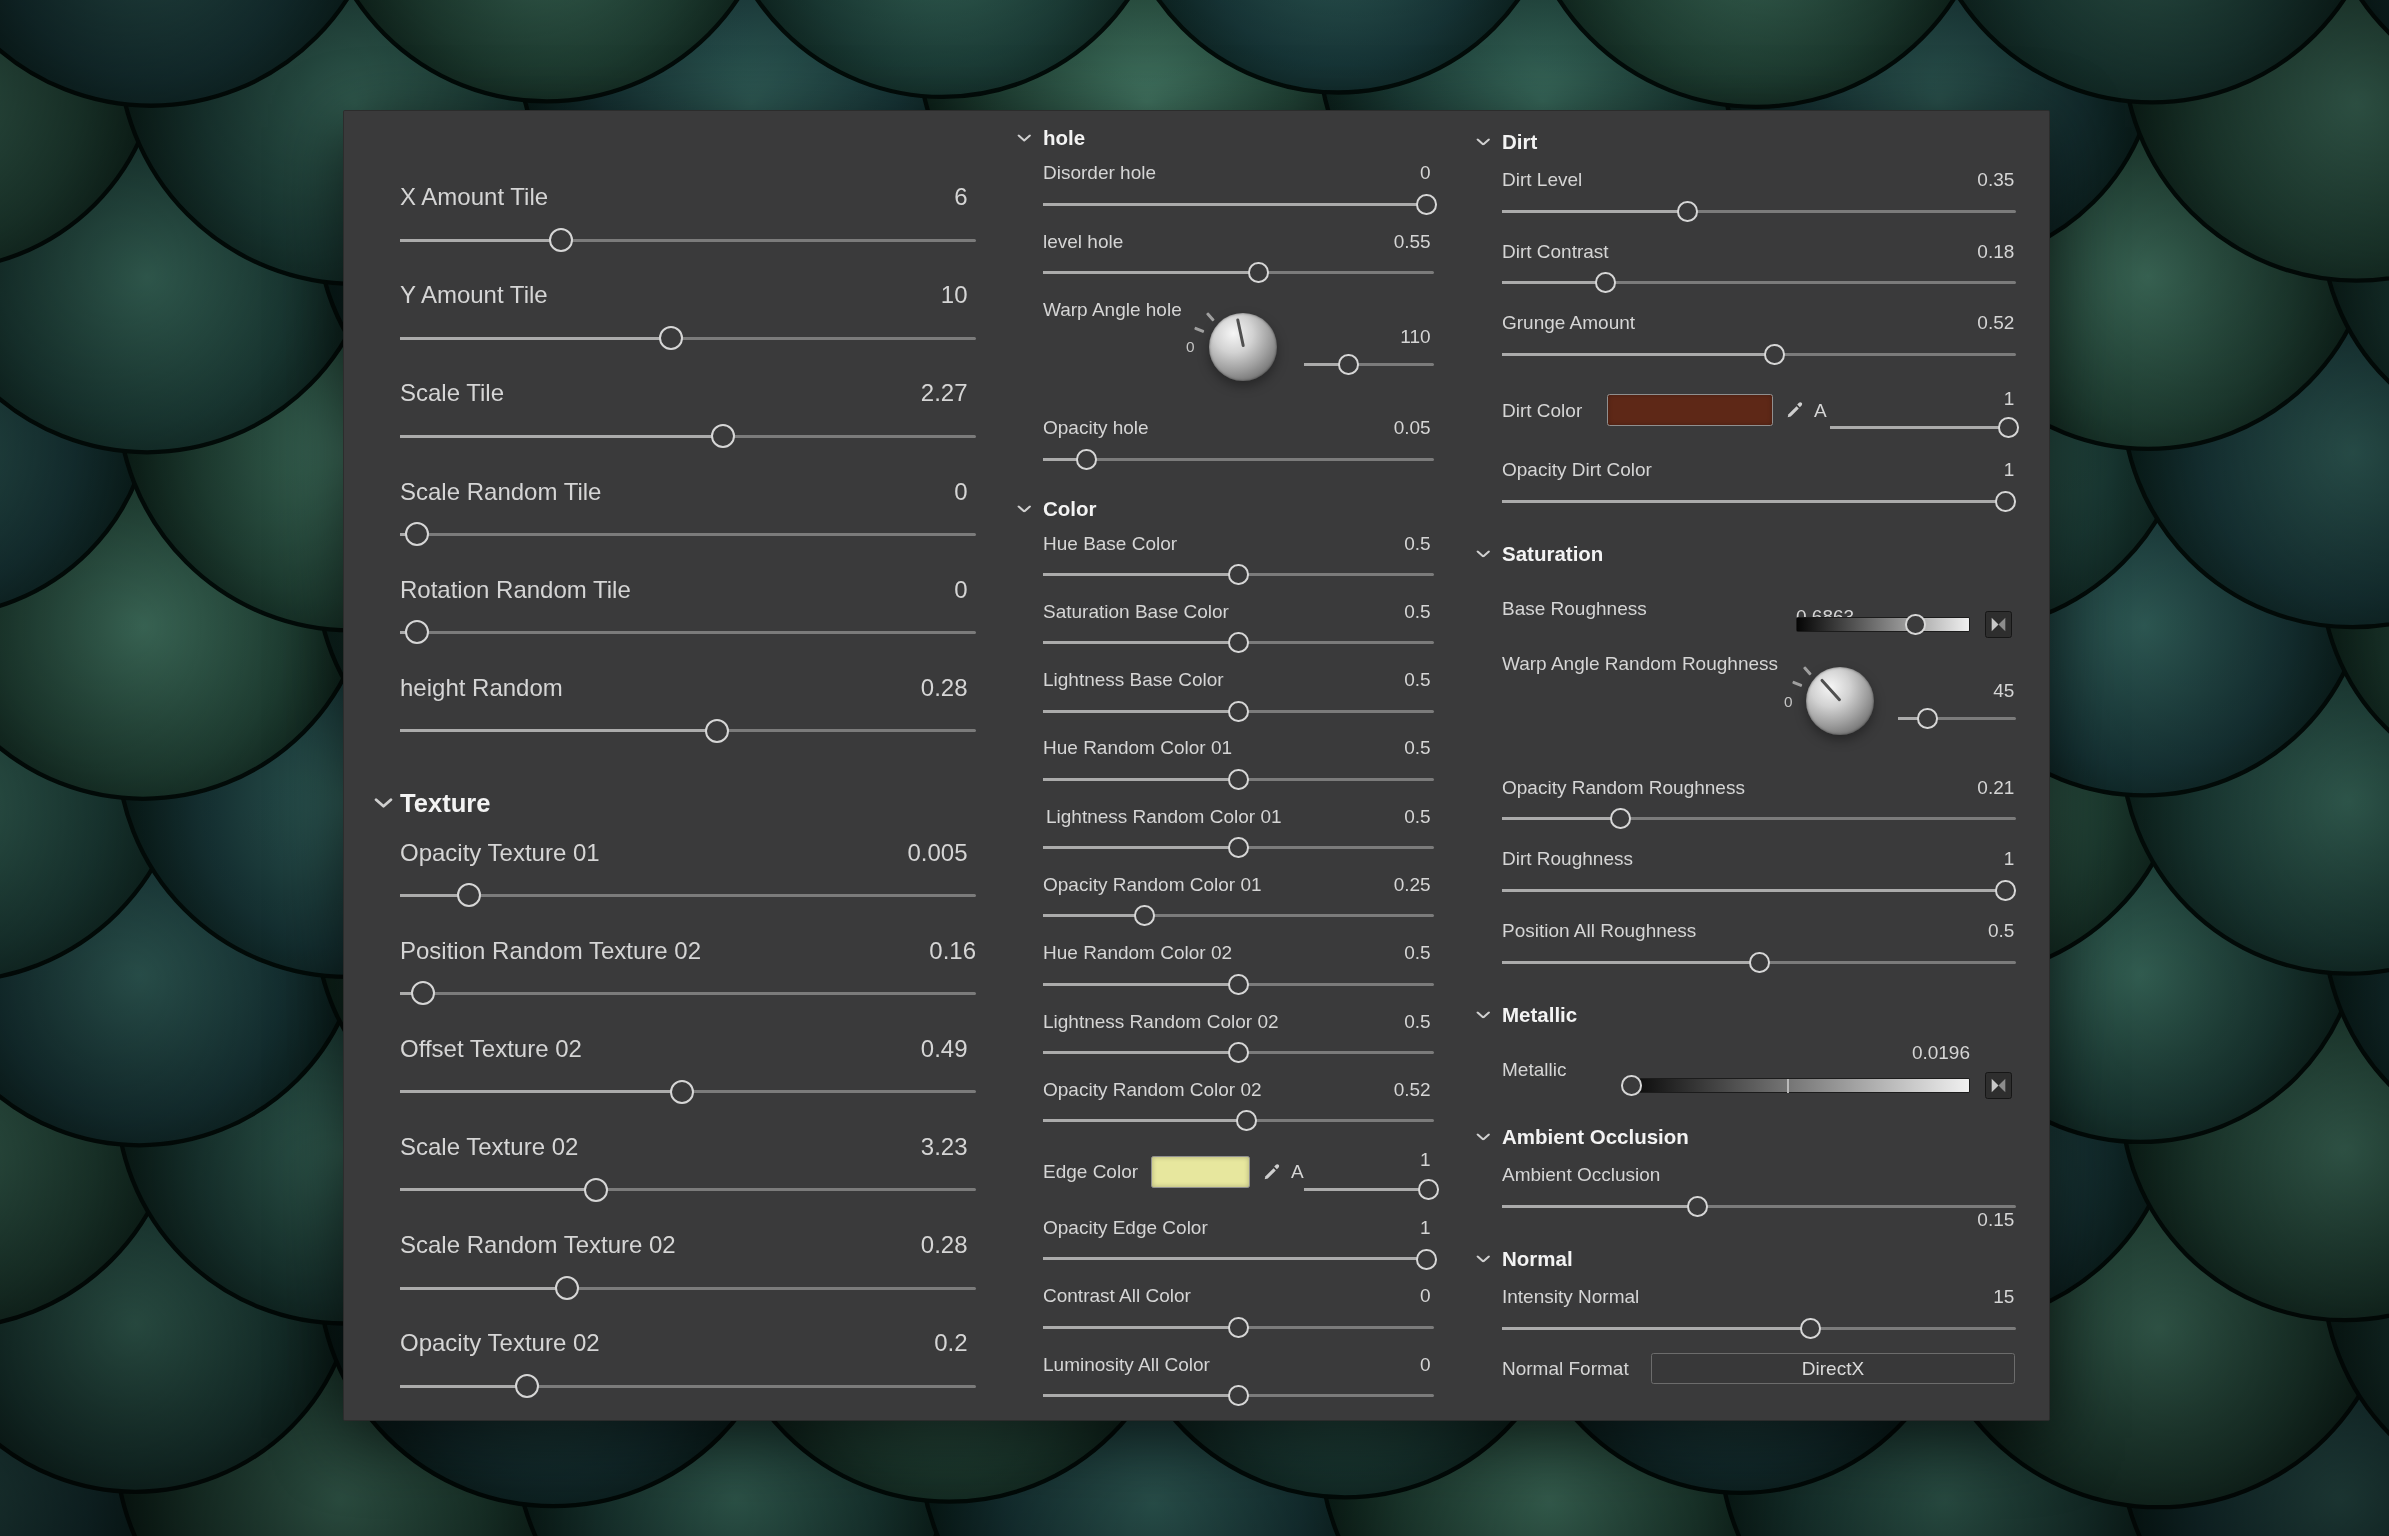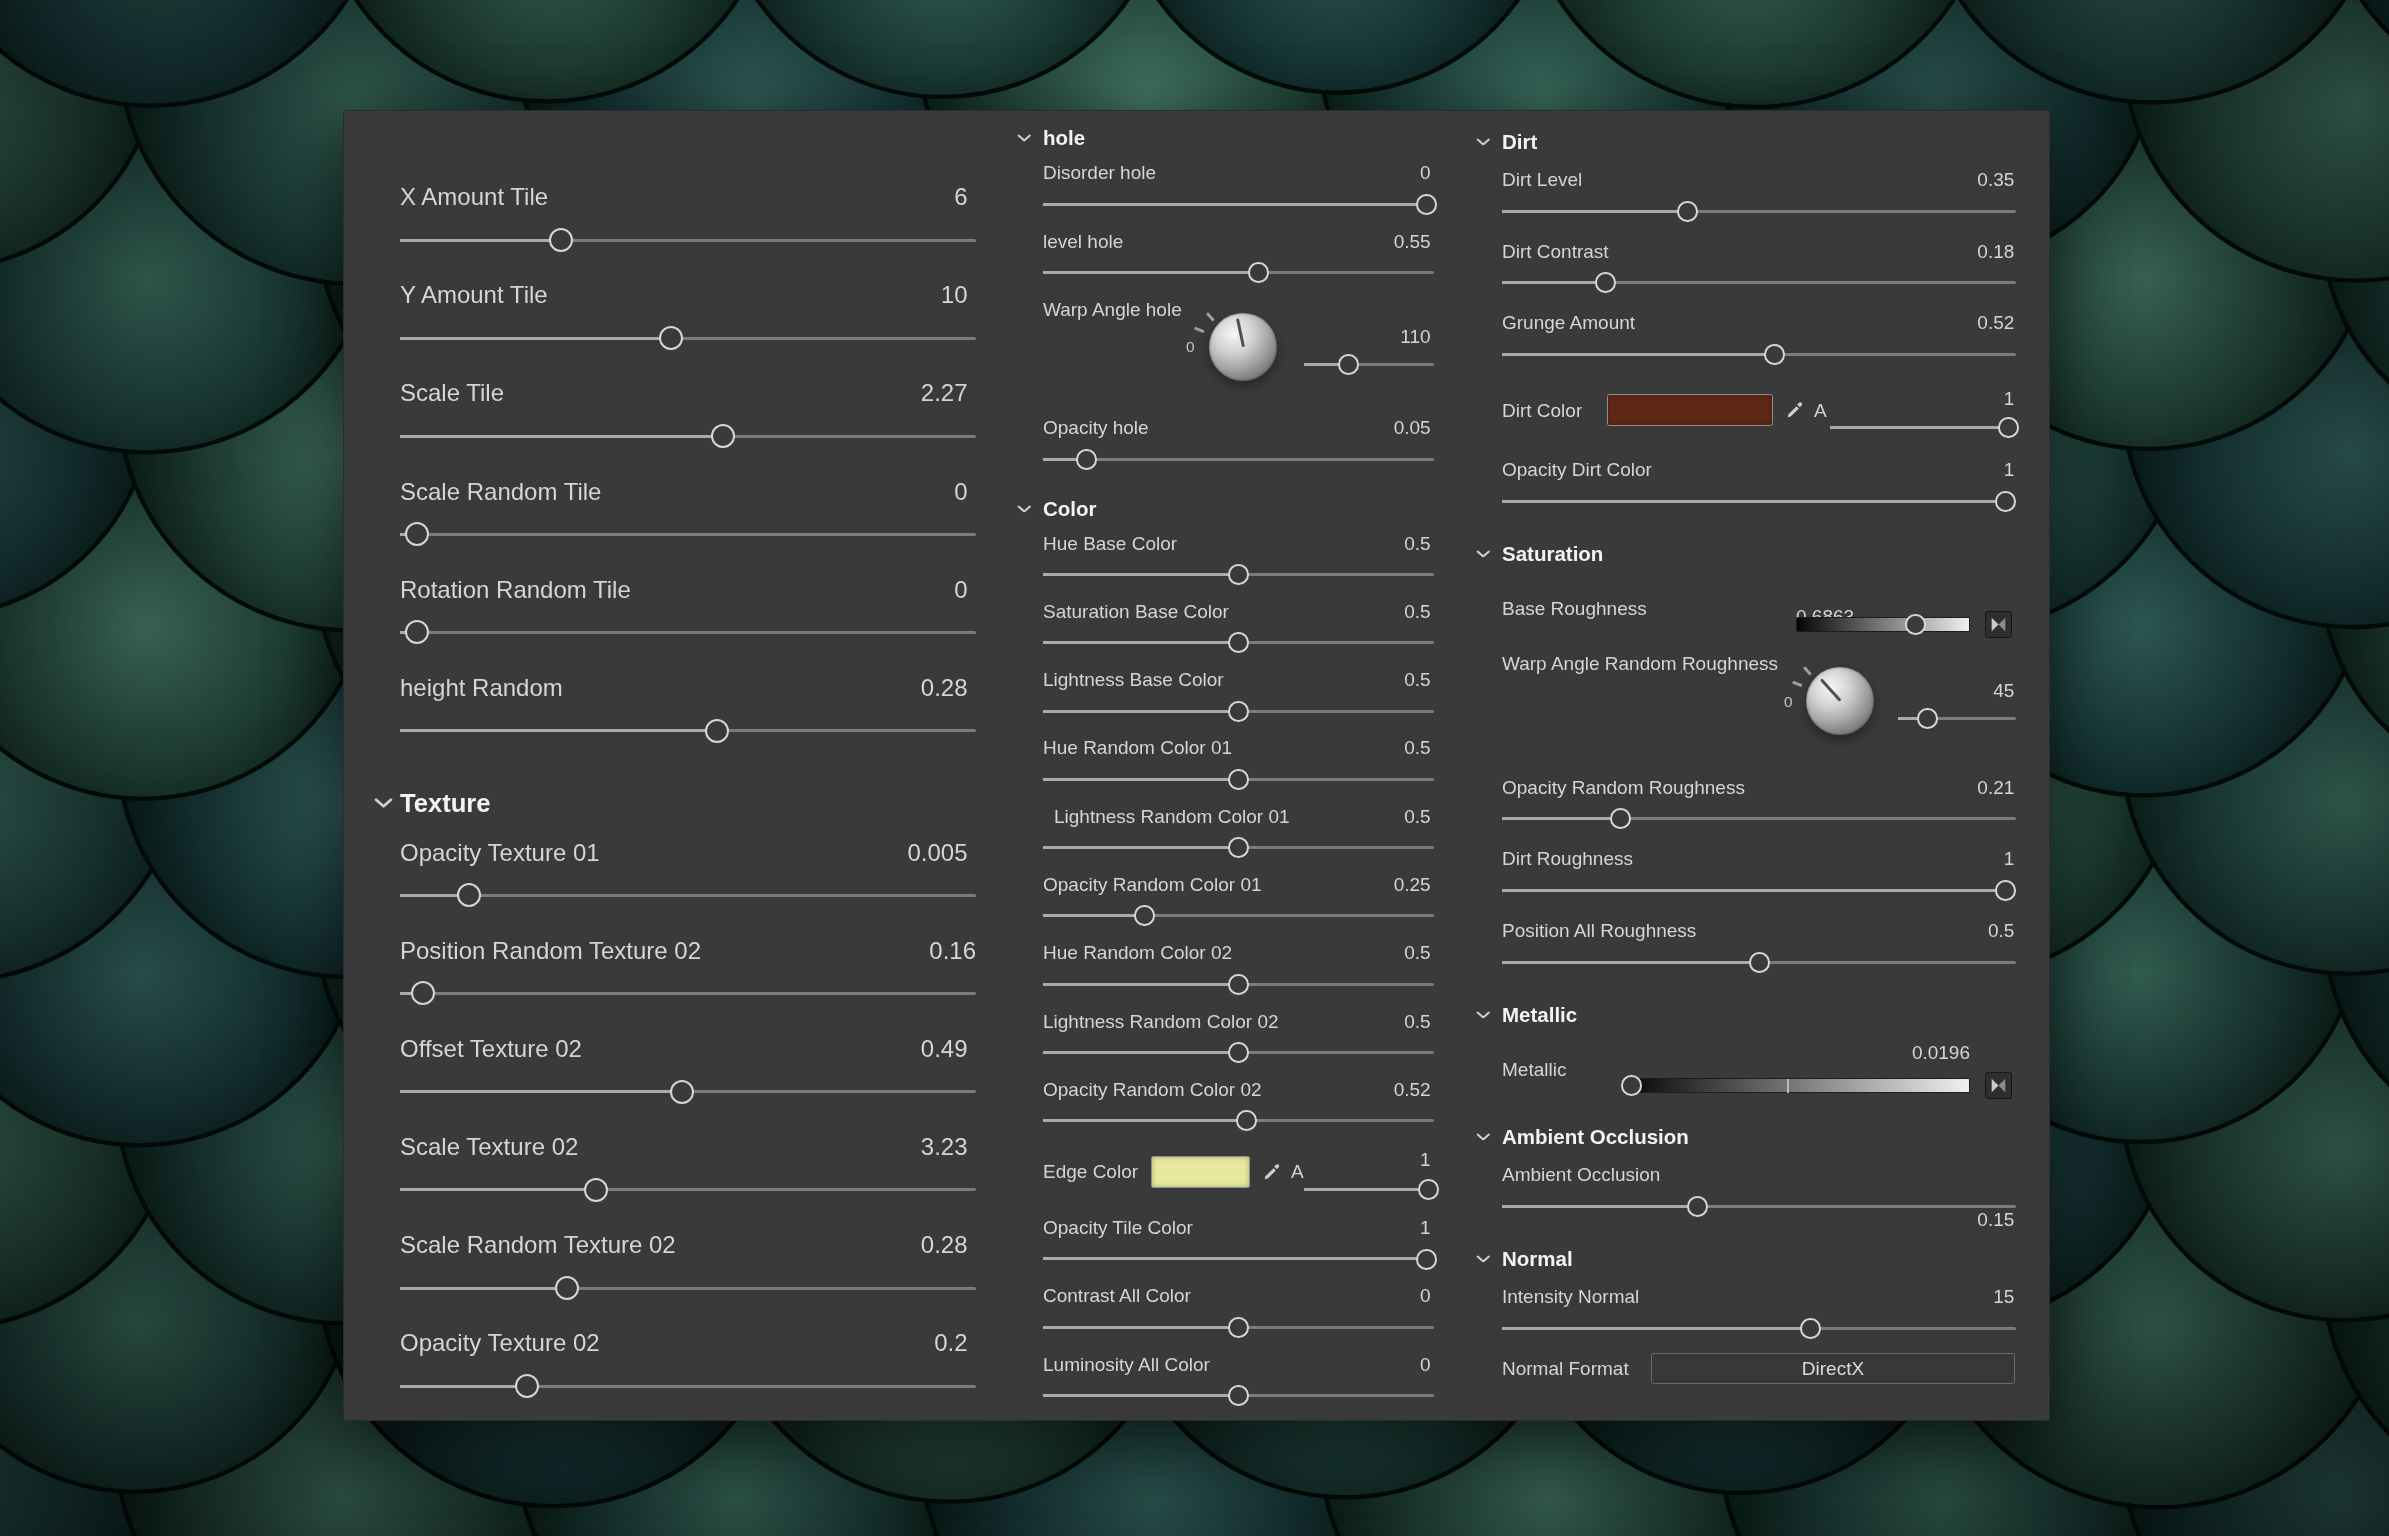--- a/index.html
+++ b/index.html
@@ -287,21 +287,21 @@
         <div class="abs track" style="left: 0px; top: 599px; width: 391px;">
           <div class="fill" style="width: 195px;"></div>
         </div>
         <div class="knob" style="left: 185px; top: 590px; width: 20.5px; height: 20.5px;"></div>
         <div class="abs vc lbl-sm lbl" style="left: 0px; top: 637px;">Hue Random Color 01</div>
         <div class="abs vc lbl-sm val" style="right: 3.4px; top: 637px;">0.5</div>
         <div class="abs track" style="left: 0px; top: 667px; width: 391px;">
           <div class="fill" style="width: 195px;"></div>
         </div>
         <div class="knob" style="left: 185px; top: 658px; width: 20.5px; height: 20.5px;"></div>
-        <div class="abs vc lbl-sm lbl" style="left: 11px; top: 706px;">Lightness Random Color 01</div>
+        <div class="abs vc lbl-sm lbl" style="left: 3px; top: 706px;">Lightness Random Color 01</div>
         <div class="abs vc lbl-sm val" style="right: 3.4px; top: 706px;">0.5</div>
         <div class="abs track" style="left: 0px; top: 735px; width: 391px;">
           <div class="fill" style="width: 195px;"></div>
         </div>
         <div class="knob" style="left: 185px; top: 726px; width: 20.5px; height: 20.5px;"></div>
         <div class="abs vc lbl-sm lbl" style="left: 0px; top: 774px;">Opacity Random Color 01</div>
         <div class="abs vc lbl-sm val" style="right: 3.4px; top: 774px;">0.25</div>
         <div class="abs track" style="left: 0px; top: 803px; width: 391px;">
           <div class="fill" style="width: 102px;"></div>
         </div>
@@ -329,21 +329,21 @@
         <span class="abs" style="left: 218px; top: 1050px; line-height: 0px;"><svg width="22" height="22" viewBox="0 0 24 24">
             <path d="M4 20l.9-3.4 8.8-8.8 2.5 2.5-8.8 8.8L4 20z" fill="#cfcfcf"></path>
             <path d="M14.4 6.1l1.9-1.9c.8-.8 2.1-.8 2.9 0 .8.8.8 2.1 0 2.9l-1.9 1.9-2.9-2.9z" fill="#cfcfcf"></path>
           </svg></span>
         <div class="abs vc lbl-sm lbl" style="left: 248px; top: 1061px;">A</div>
         <div class="abs vc lbl-sm val" style="right: 3.4px; top: 1049px;">1</div>
         <div class="abs track" style="left: 261px; top: 1077px; width: 130px;">
           <div class="fill" style="width: 125px;"></div>
         </div>
         <div class="knob" style="left: 375px; top: 1068px; width: 20.5px; height: 20.5px;"></div>
-        <div class="abs vc lbl-sm lbl" style="left: 0px; top: 1117px;">Opacity Tile Color</div>
+        <div class="abs vc lbl-sm lbl" style="left: 0px; top: 1117px;">Opacity Edge Color</div>
         <div class="abs vc lbl-sm val" style="right: 3.4px; top: 1117px;">1</div>
         <div class="abs track" style="left: 0px; top: 1146px; width: 391px;">
           <div class="fill" style="width: 383px;"></div>
         </div>
         <div class="knob" style="left: 373px; top: 1138px; width: 20.5px; height: 20.5px;"></div>
         <div class="abs vc lbl-sm lbl" style="left: 0px; top: 1185px;">Contrast All Color</div>
         <div class="abs vc lbl-sm val" style="right: 3.4px; top: 1185px;">0</div>
         <div class="abs track" style="left: 0px; top: 1215px; width: 391px;">
           <div class="fill" style="width: 195px;"></div>
         </div>

